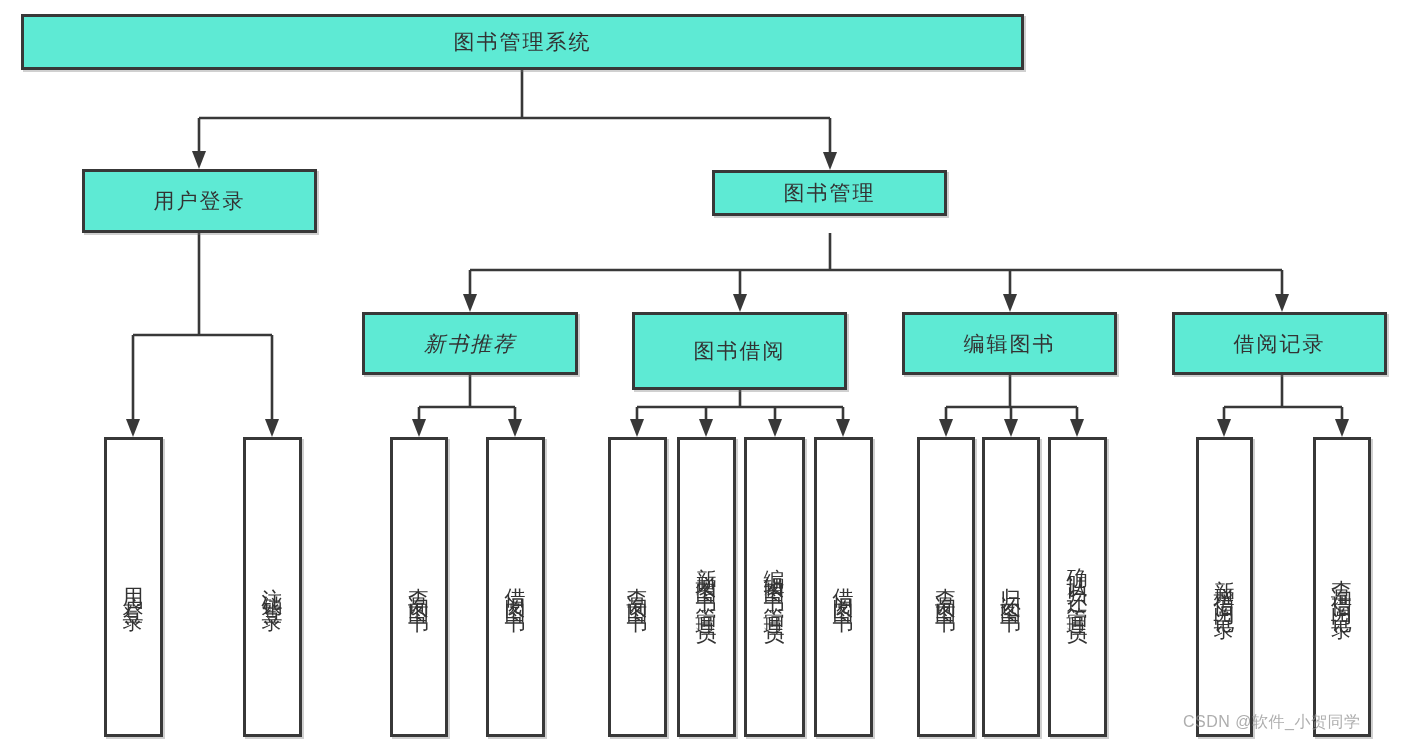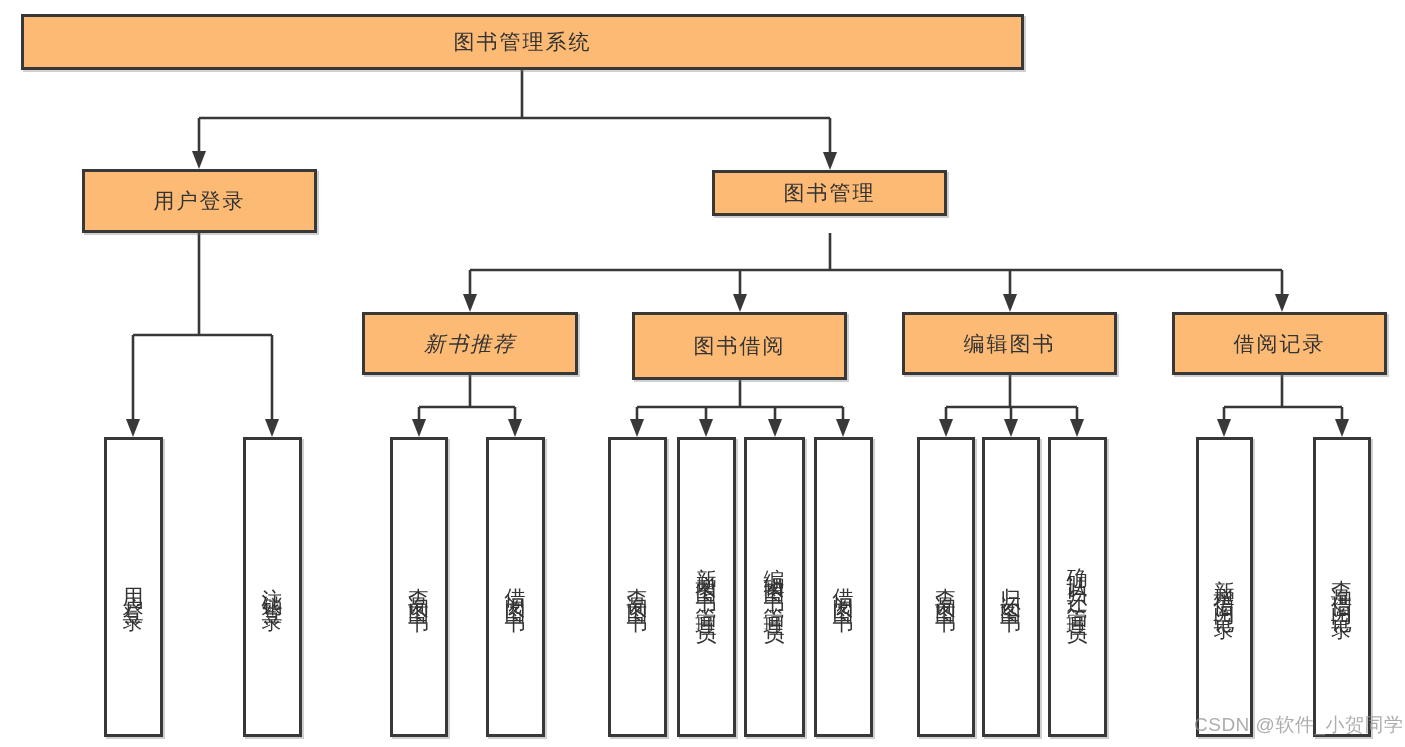--- a/index.html
+++ b/index.html
@@ -8,21 +8,21 @@
     width:1405px; height:747px;
     background:#ffffff;
     font-family:"Liberation Sans", sans-serif;
     overflow:hidden;
   }
   #connector-layer {
     position:absolute; left:0; top:0; width:1405px; height:747px; z-index:1;
   }
   .node {
     position:absolute;
-    background:#fdba74;
+    background:#5eead4;
     border:3px solid #383838;
     box-sizing:border-box;
     display:flex; align-items:center; justify-content:center;
     box-shadow:2px 2px 0 rgba(120,120,120,0.35);
     z-index:2;
   }
   .node .lbl {
     color:#333333;
     font-size:21px;
     letter-spacing:2px;
@@ -43,25 +43,24 @@
     text-orientation:mixed;
     color:#333333;
     font-size:21px;
     letter-spacing:8px;
     line-height:1;
     white-space:nowrap;
   }
   #watermark {
     position:absolute; left:1183px; top:712px;
     color:rgba(145,145,145,0.75);
-    font-size:19px;
+    font-size:16px;
     letter-spacing:0.5px;
     z-index:3;
     white-space:nowrap;
-    margin-left:11px;
   }
 </style>
 </head>
 <body>
 
 <div id="canvas">
 
   <svg id="connector-layer" viewBox="0 0 1405 747" xmlns="http://www.w3.org/2000/svg">
     <path d="
       M522 70 V118 M199 118 H830 M199 118 V153 M830 118 V154
@@ -102,21 +101,21 @@
   <div class="node" style="left:82px; top:169px; width:235px; height:64px;">
     <span class="lbl">用户登录</span>
   </div>
   <div class="node" style="left:712px; top:170px; width:235px; height:46px;">
     <span class="lbl">图书管理</span>
   </div>
 
   <div class="node" style="left:362px; top:312px; width:216px; height:63px;font-style:italic;">
     <span class="lbl">新书推荐</span>
   </div>
-  <div class="node" style="left:632px; top:312px; width:215px; height:68px;">
+  <div class="node" style="left:632px; top:312px; width:215px; height:78px;">
     <span class="lbl">图书借阅</span>
   </div>
   <div class="node" style="left:902px; top:312px; width:215px; height:63px;">
     <span class="lbl">编辑图书</span>
   </div>
   <div class="node" style="left:1172px; top:312px; width:215px; height:63px;">
     <span class="lbl">借阅记录</span>
   </div>
 
   <div class="leaf" style="left:104px;">

